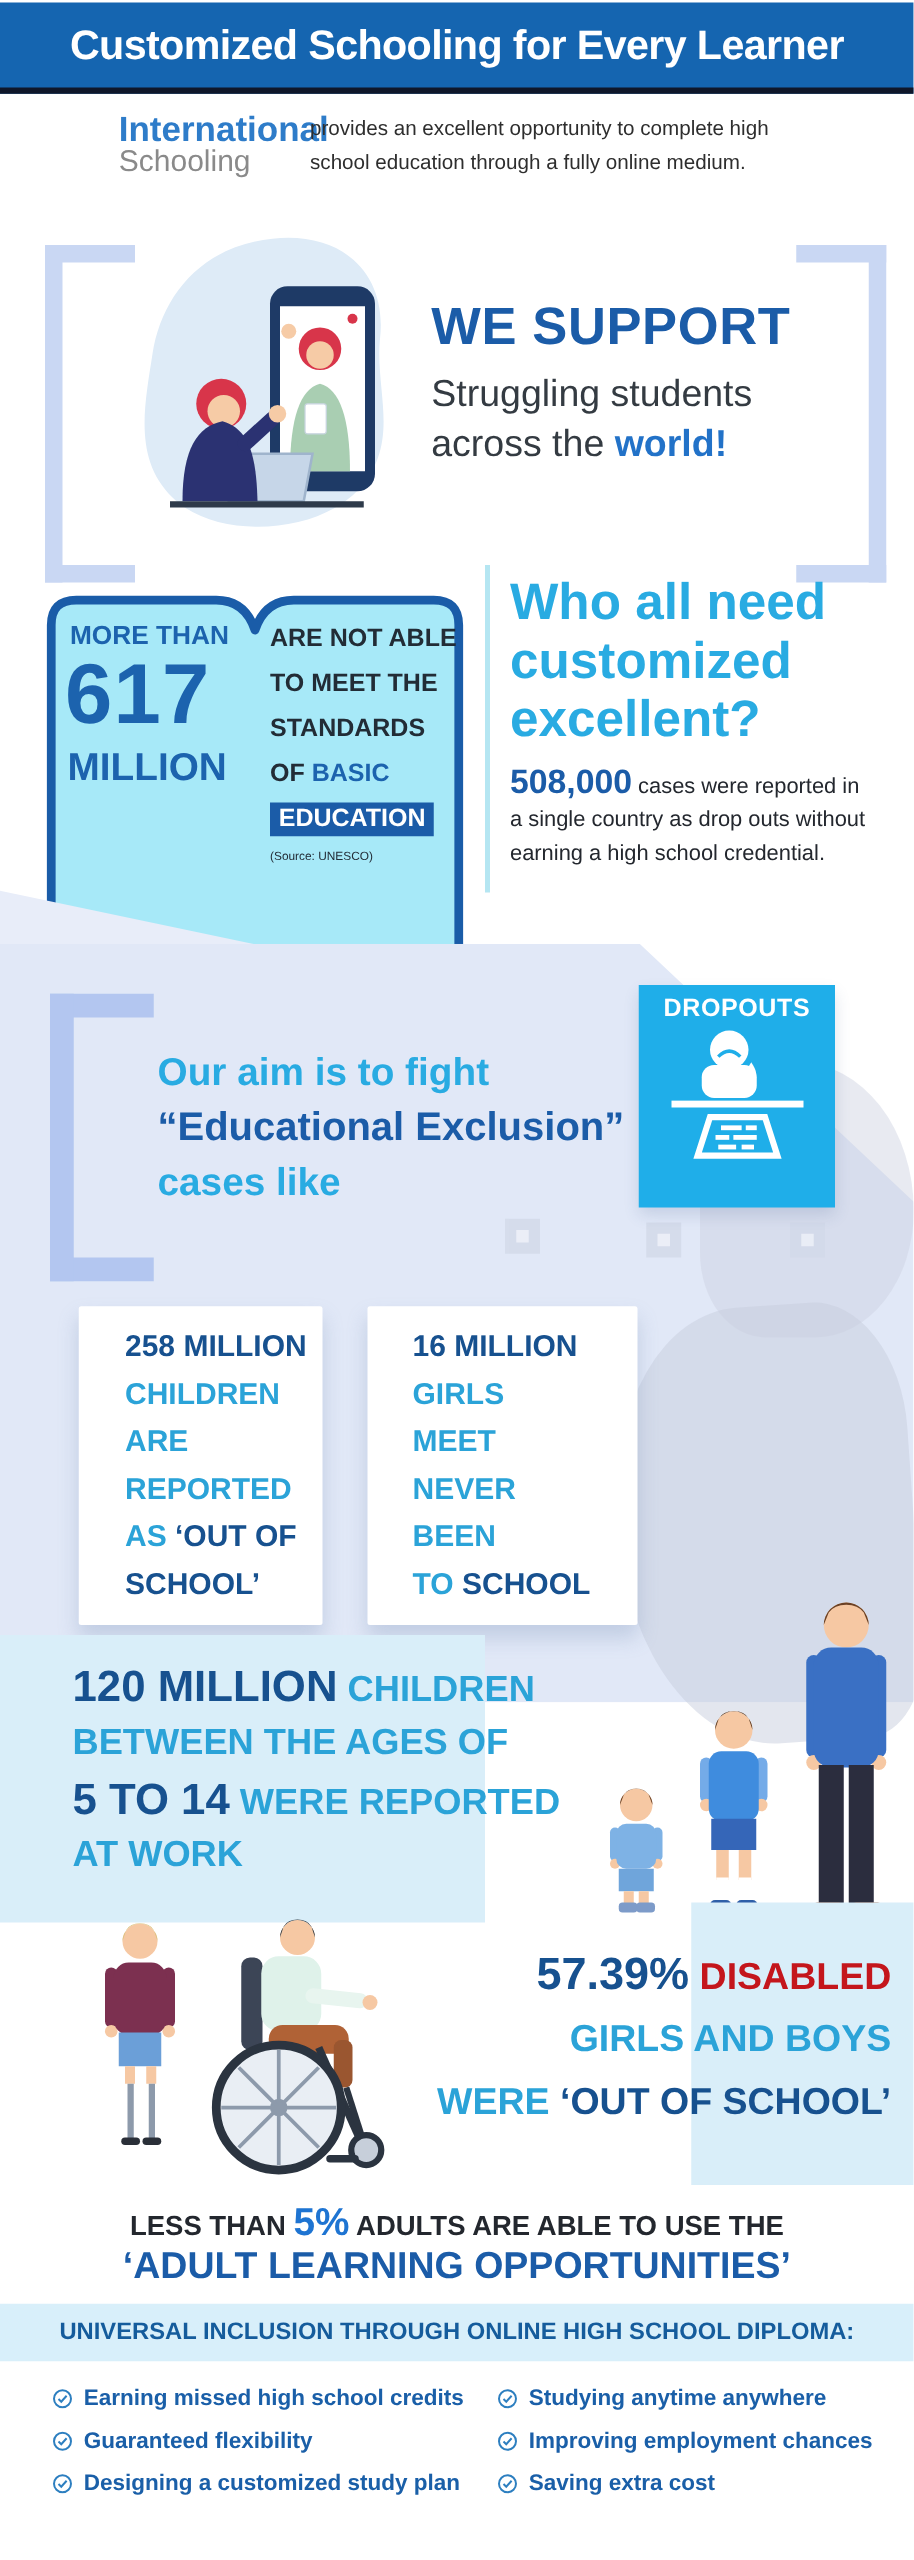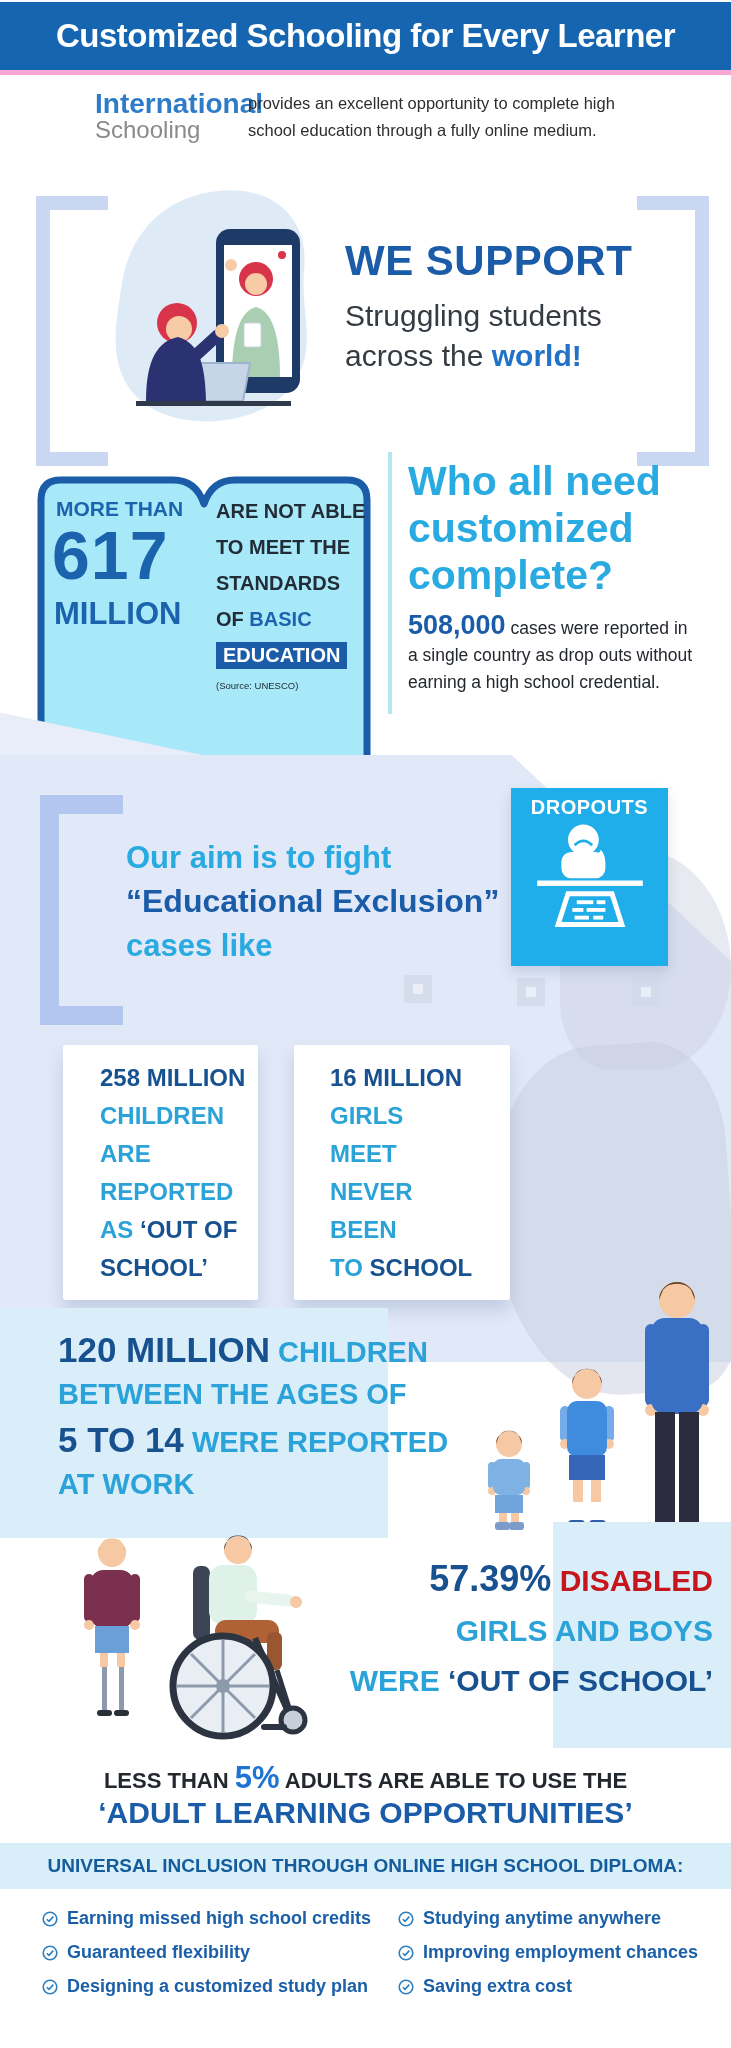--- a/index.html
+++ b/index.html
@@ -4,21 +4,21 @@
 <style>
   html,body{margin:0;padding:0;background:#ffffff;}
   #infographic{
     position:relative;width:731px;height:2048px;margin:0 auto;
     background:#ffffff;overflow:hidden;
     font-family:"Liberation Sans", sans-serif;
   }
   .abs{position:absolute;}
 
   
-  .header-bar{left:0;top:2px;width:731px;height:68px;background:#1565B0;border-bottom:5px solid #f9a8d4;
+  .header-bar{left:0;top:2px;width:731px;height:68px;background:#1565B0;border-bottom:5px solid #0f172a;
     display:flex;align-items:center;justify-content:center;}
   .header-title{color:#ffffff;font-size:33px;font-weight:800;letter-spacing:-0.5px;}
 
   
   .brand-top{left:95px;top:88px;font-size:28px;font-weight:800;color:#2E7CC9;}
   .brand-bottom{left:95px;top:116px;font-size:24px;font-weight:400;color:#8A8A8A;}
   .brand-tagline{left:248px;top:90px;width:400px;font-size:16.5px;line-height:27px;color:#2E2E2E;}
 
   
   .bracket{border:0 solid #C9D7F3;}
@@ -166,21 +166,21 @@
   <div class="abs bk-l4 bk-line">
     <span>OF </span><span class="bk-basic">BASIC</span>
   </div>
   <div class="abs bk-badge">EDUCATION</div>
   <div class="abs bk-source">(Source: UNESCO)</div>
   <div class="abs divider"></div>
 
   <div class="abs who-heading">
     <span>Who all need</span><br>
     <span>customized</span><br>
-    <span>complete?</span>
+    <span>excellent?</span>
   </div>
   <div class="abs who-stat">
     <span class="who-stat-num">508,000</span><span> cases were reported in</span><br>
     <span>a single country as drop outs without</span><br>
     <span>earning a high school credential.</span>
   </div>
 
   <div class="abs accent-tri"></div>
   <div class="abs band"></div>
   <div class="abs sil-1"></div>

